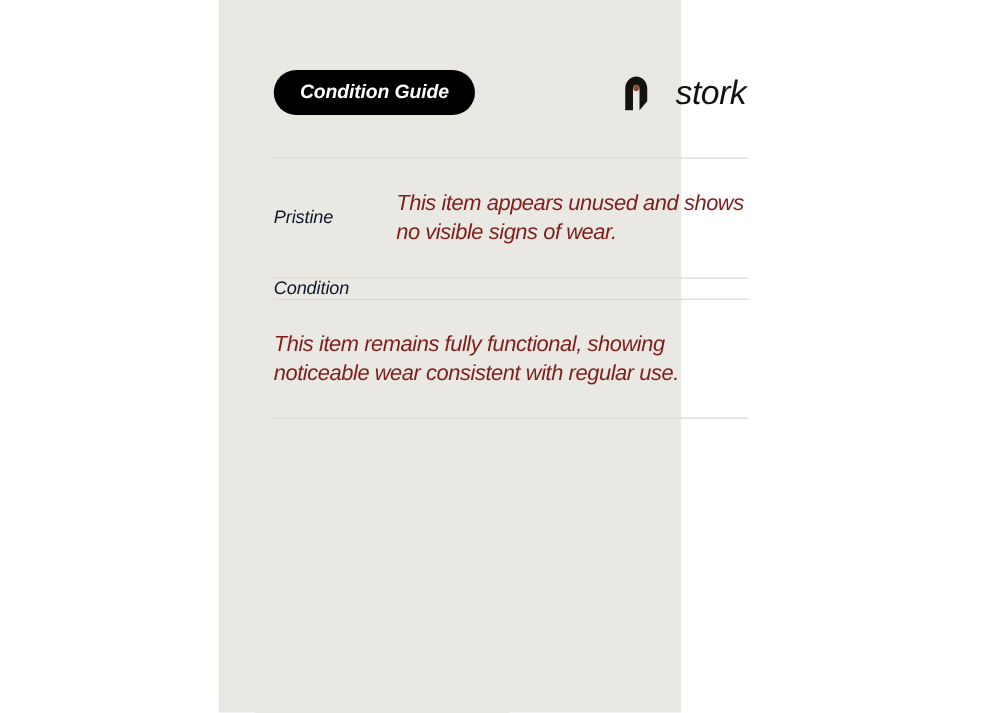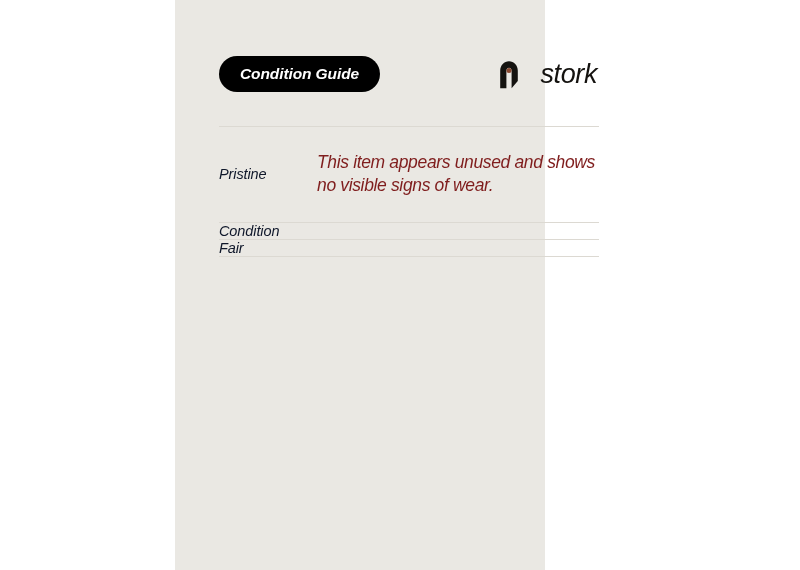--- a/index.html
+++ b/index.html
@@ -149,18 +149,18 @@
         <div class="row-label">Pristine</div>
         <div class="row-desc">This item appears unused and shows no visible signs of wear.</div>
       </div>
 
       <div class="guide-row">
         <div class="row-label">Condition</div>
       </div>
 
 
       <div class="guide-row">
-        <div class="row-label">Fair</div>
+        <div class="row-desc">This item remains fully functional, showing noticeable wear consistent with regular use.</div>
       </div>
 
     </div>
   </div>
 </div>
 
 </body></html>

